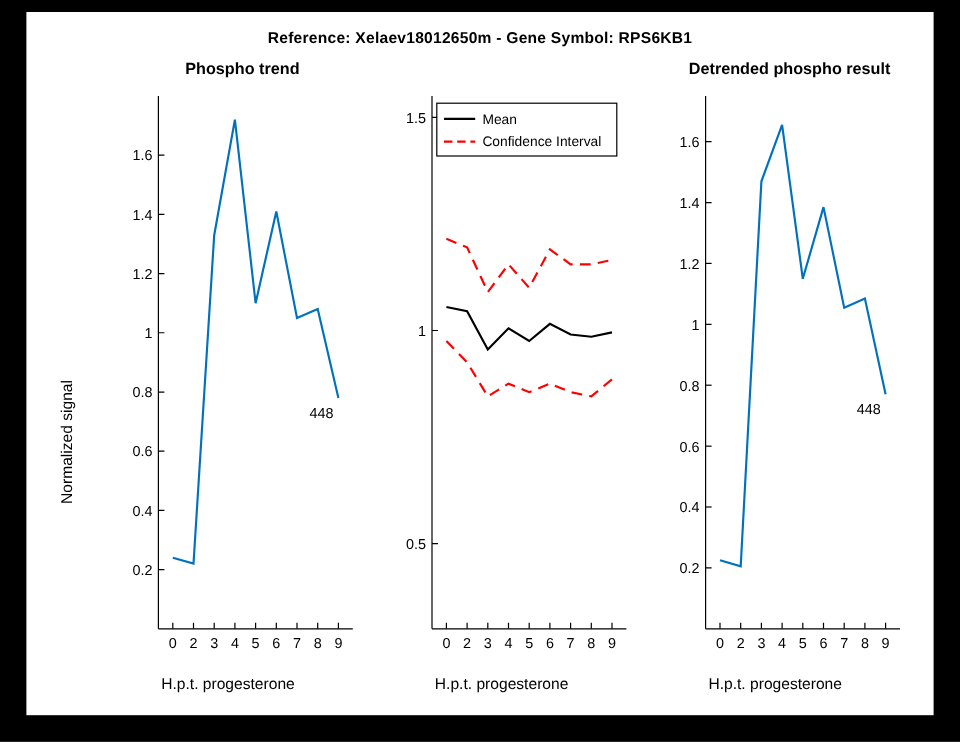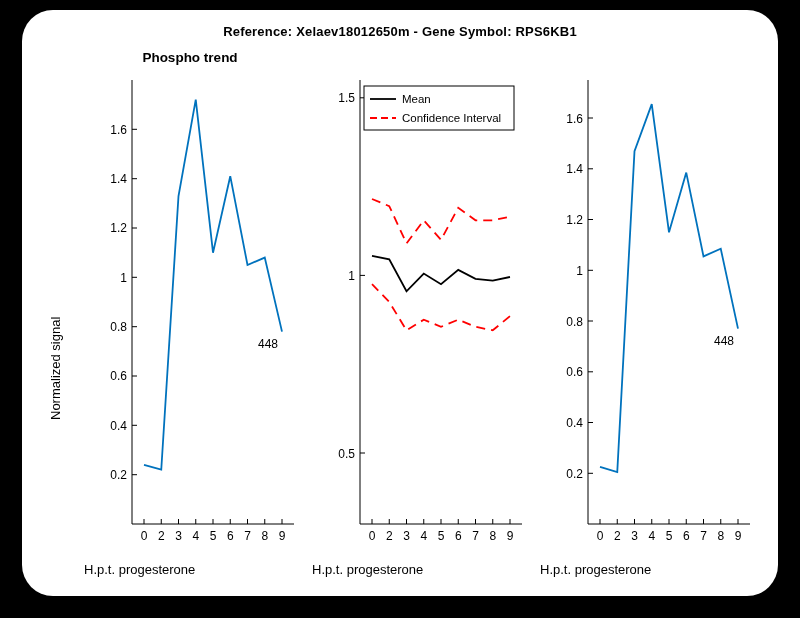--- a/index.html
+++ b/index.html
@@ -1,37 +1,36 @@
 <!DOCTYPE html>
 <html><head>
 <meta charset="utf-8">
 <style>
   html,body{margin:0;padding:0;background:#000;}
   body{width:800px;height:618px;overflow:hidden;font-family:"Liberation Serif",serif;}
   #figure{
     position:absolute;
     left:22px;top:10px;width:756px;height:586px;
     background:#ffffff;
-    border-radius:31px;
   }
   #suptitle{
     position:absolute;left:0;top:14px;width:756px;text-align:center;
     font-family:"Liberation Sans",sans-serif;
     font-size:13px;font-weight:bold;color:#000;
     letter-spacing:0.2px;
   }
   .panel{position:absolute;top:40px;height:520px;}
   .panel-title{
-    position:absolute;left:0;width:100%;text-align:center;top:0;
+    position:absolute;left:12px;width:100%;text-align:center;top:0;
     font-family:"Liberation Sans",sans-serif;font-size:13.5px;font-weight:bold;color:#000;
   }
   .plotbox{position:absolute;left:0;top:24px;}
   svg{display:block;}
   .axlabel{
-    position:absolute;text-align:left;width:100%;
+    position:absolute;text-align:center;width:100%;
     font-family:"Liberation Sans",sans-serif;font-size:13px;color:#000;
   }
   #ylabel{
     position:absolute;
     font-family:"Liberation Sans",sans-serif;font-size:13px;color:#000;
     transform:rotate(-90deg);transform-origin:left top;
     white-space:nowrap;
   }
   text{font-family:"Liberation Sans",sans-serif;fill:#000;}
   .tick{font-size:12px;}
@@ -157,20 +156,21 @@
           <text class="legtext" x="90" y="29">Mean</text>
           <line x1="58" y1="44" x2="84" y2="44" stroke="#FF0000" stroke-width="1.8" stroke-dasharray="7,4"></line>
           <text class="legtext" x="90" y="48">Confidence Interval</text>
         </g>
       </svg>
     </div>
     <div class="axlabel" style="top:512px;">H.p.t. progesterone</div>
   </div>
 
   <div class="panel" style="left:518px;width:212px;">
+    <div class="panel-title">Detrended phospho result</div>
     <div class="plotbox">
       <svg width="212" height="470" viewBox="0 0 212 470">
         <line x1="48" y1="6" x2="48" y2="450" stroke="#000" stroke-width="1"></line>
         <line x1="48" y1="450" x2="210" y2="450" stroke="#000" stroke-width="1"></line>
 
         <g stroke="#000" stroke-width="1">
           <line x1="48" y1="399.3" x2="53" y2="399.3"></line>
           <line x1="48" y1="348.5" x2="53" y2="348.5"></line>
           <line x1="48" y1="297.8" x2="53" y2="297.8"></line>
           <line x1="48" y1="247.0" x2="53" y2="247.0"></line>

